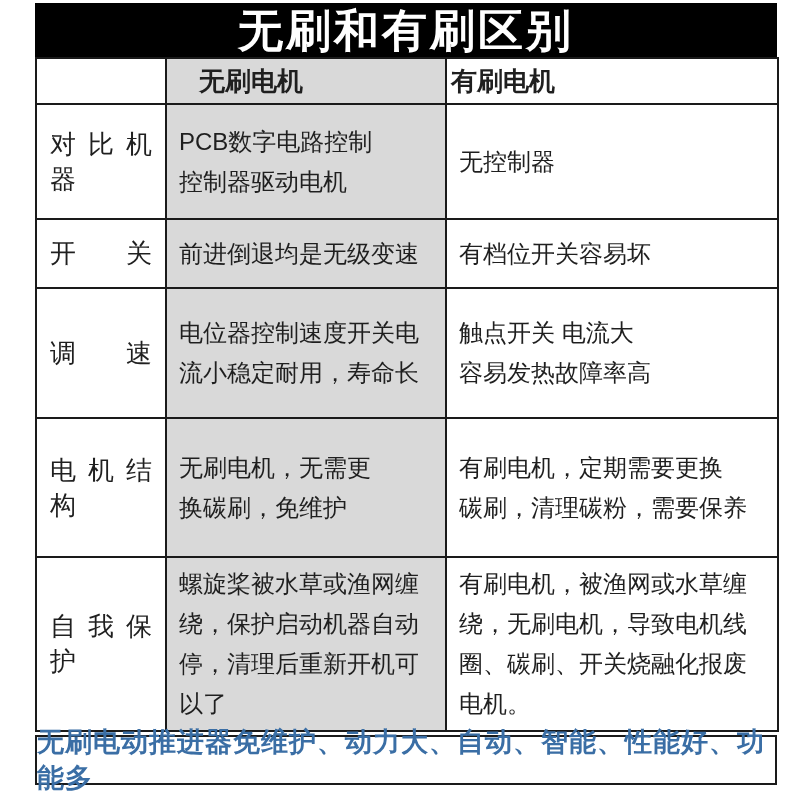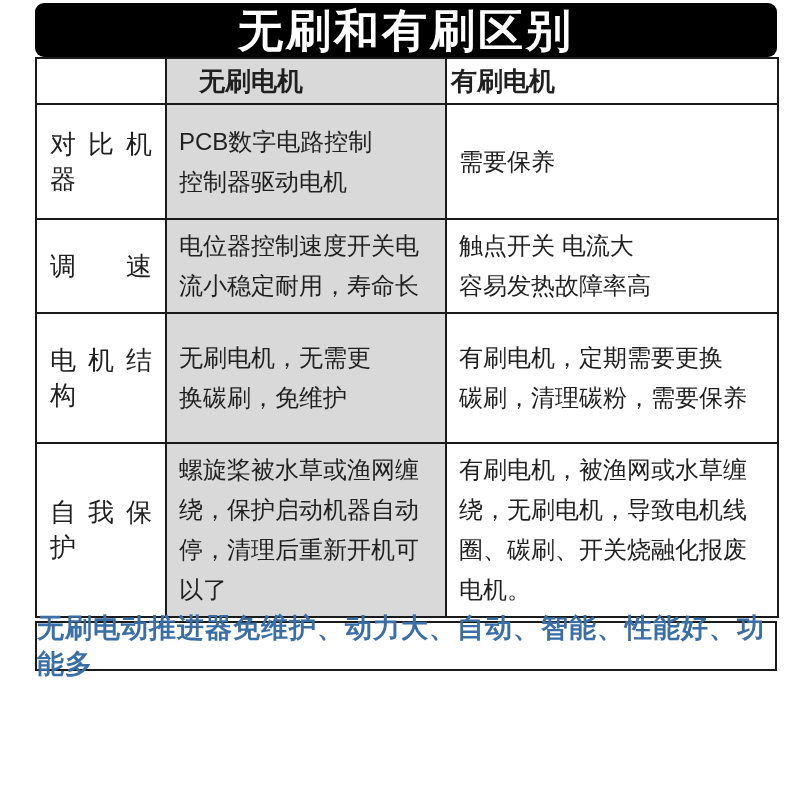--- a/index.html
+++ b/index.html
@@ -3,21 +3,21 @@
 <meta charset="utf-8">
 <style>
   * { margin:0; padding:0; box-sizing:border-box; }
   html,body { width:800px; height:800px; background:#ffffff; overflow:hidden;
               font-family:"Liberation Sans", sans-serif; }
   .sheet { position:absolute; left:35px; top:3px; width:742px; }
 
   .title-bar {
     height:54px; background:#000000; color:#ffffff;
     display:flex; align-items:center; justify-content:center;
-    font-size:45px; font-weight:900; letter-spacing:3px; line-height:1;border-radius:9px;
+    font-size:45px; font-weight:900; letter-spacing:3px; line-height:1;
   }
 
   table.cmp { border-collapse:collapse; table-layout:fixed; width:742px; }
   col.c-label { width:130px; }
   col.c-brushless { width:280px; }
   col.c-brushed { width:332px; }
 
   .cmp td, .cmp th {
     border:2px solid #1a1a1a; vertical-align:middle;
     color:#1f1f1f; overflow:hidden;
@@ -71,21 +71,26 @@
         <th class="head-cell"></th>
         <th class="head-cell head-brushless col-gray">无刷电机</th>
         <th class="head-cell head-brushed">有刷电机</th>
       </tr>
     </thead>
     <tbody>
       <tr>
         <td class="label-cell">对比机器</td>
         <td class="body-cell col-gray">PCB数字电路控制
 控制器驱动电机</td>
-        <td class="body-cell">需要保养</td>
+        <td class="body-cell">无控制器</td>
+      </tr>
+      <tr>
+        <td class="label-cell">开 关</td>
+        <td class="body-cell col-gray">前进倒退均是无级变速</td>
+        <td class="body-cell">有档位开关容易坏</td>
       </tr>
       <tr>
         <td class="label-cell">调 速</td>
         <td class="body-cell col-gray">电位器控制速度开关电
 流小稳定耐用，寿命长</td>
         <td class="body-cell">触点开关 电流大
 容易发热故障率高</td>
       </tr>
       <tr>
         <td class="label-cell">电机结构</td>

